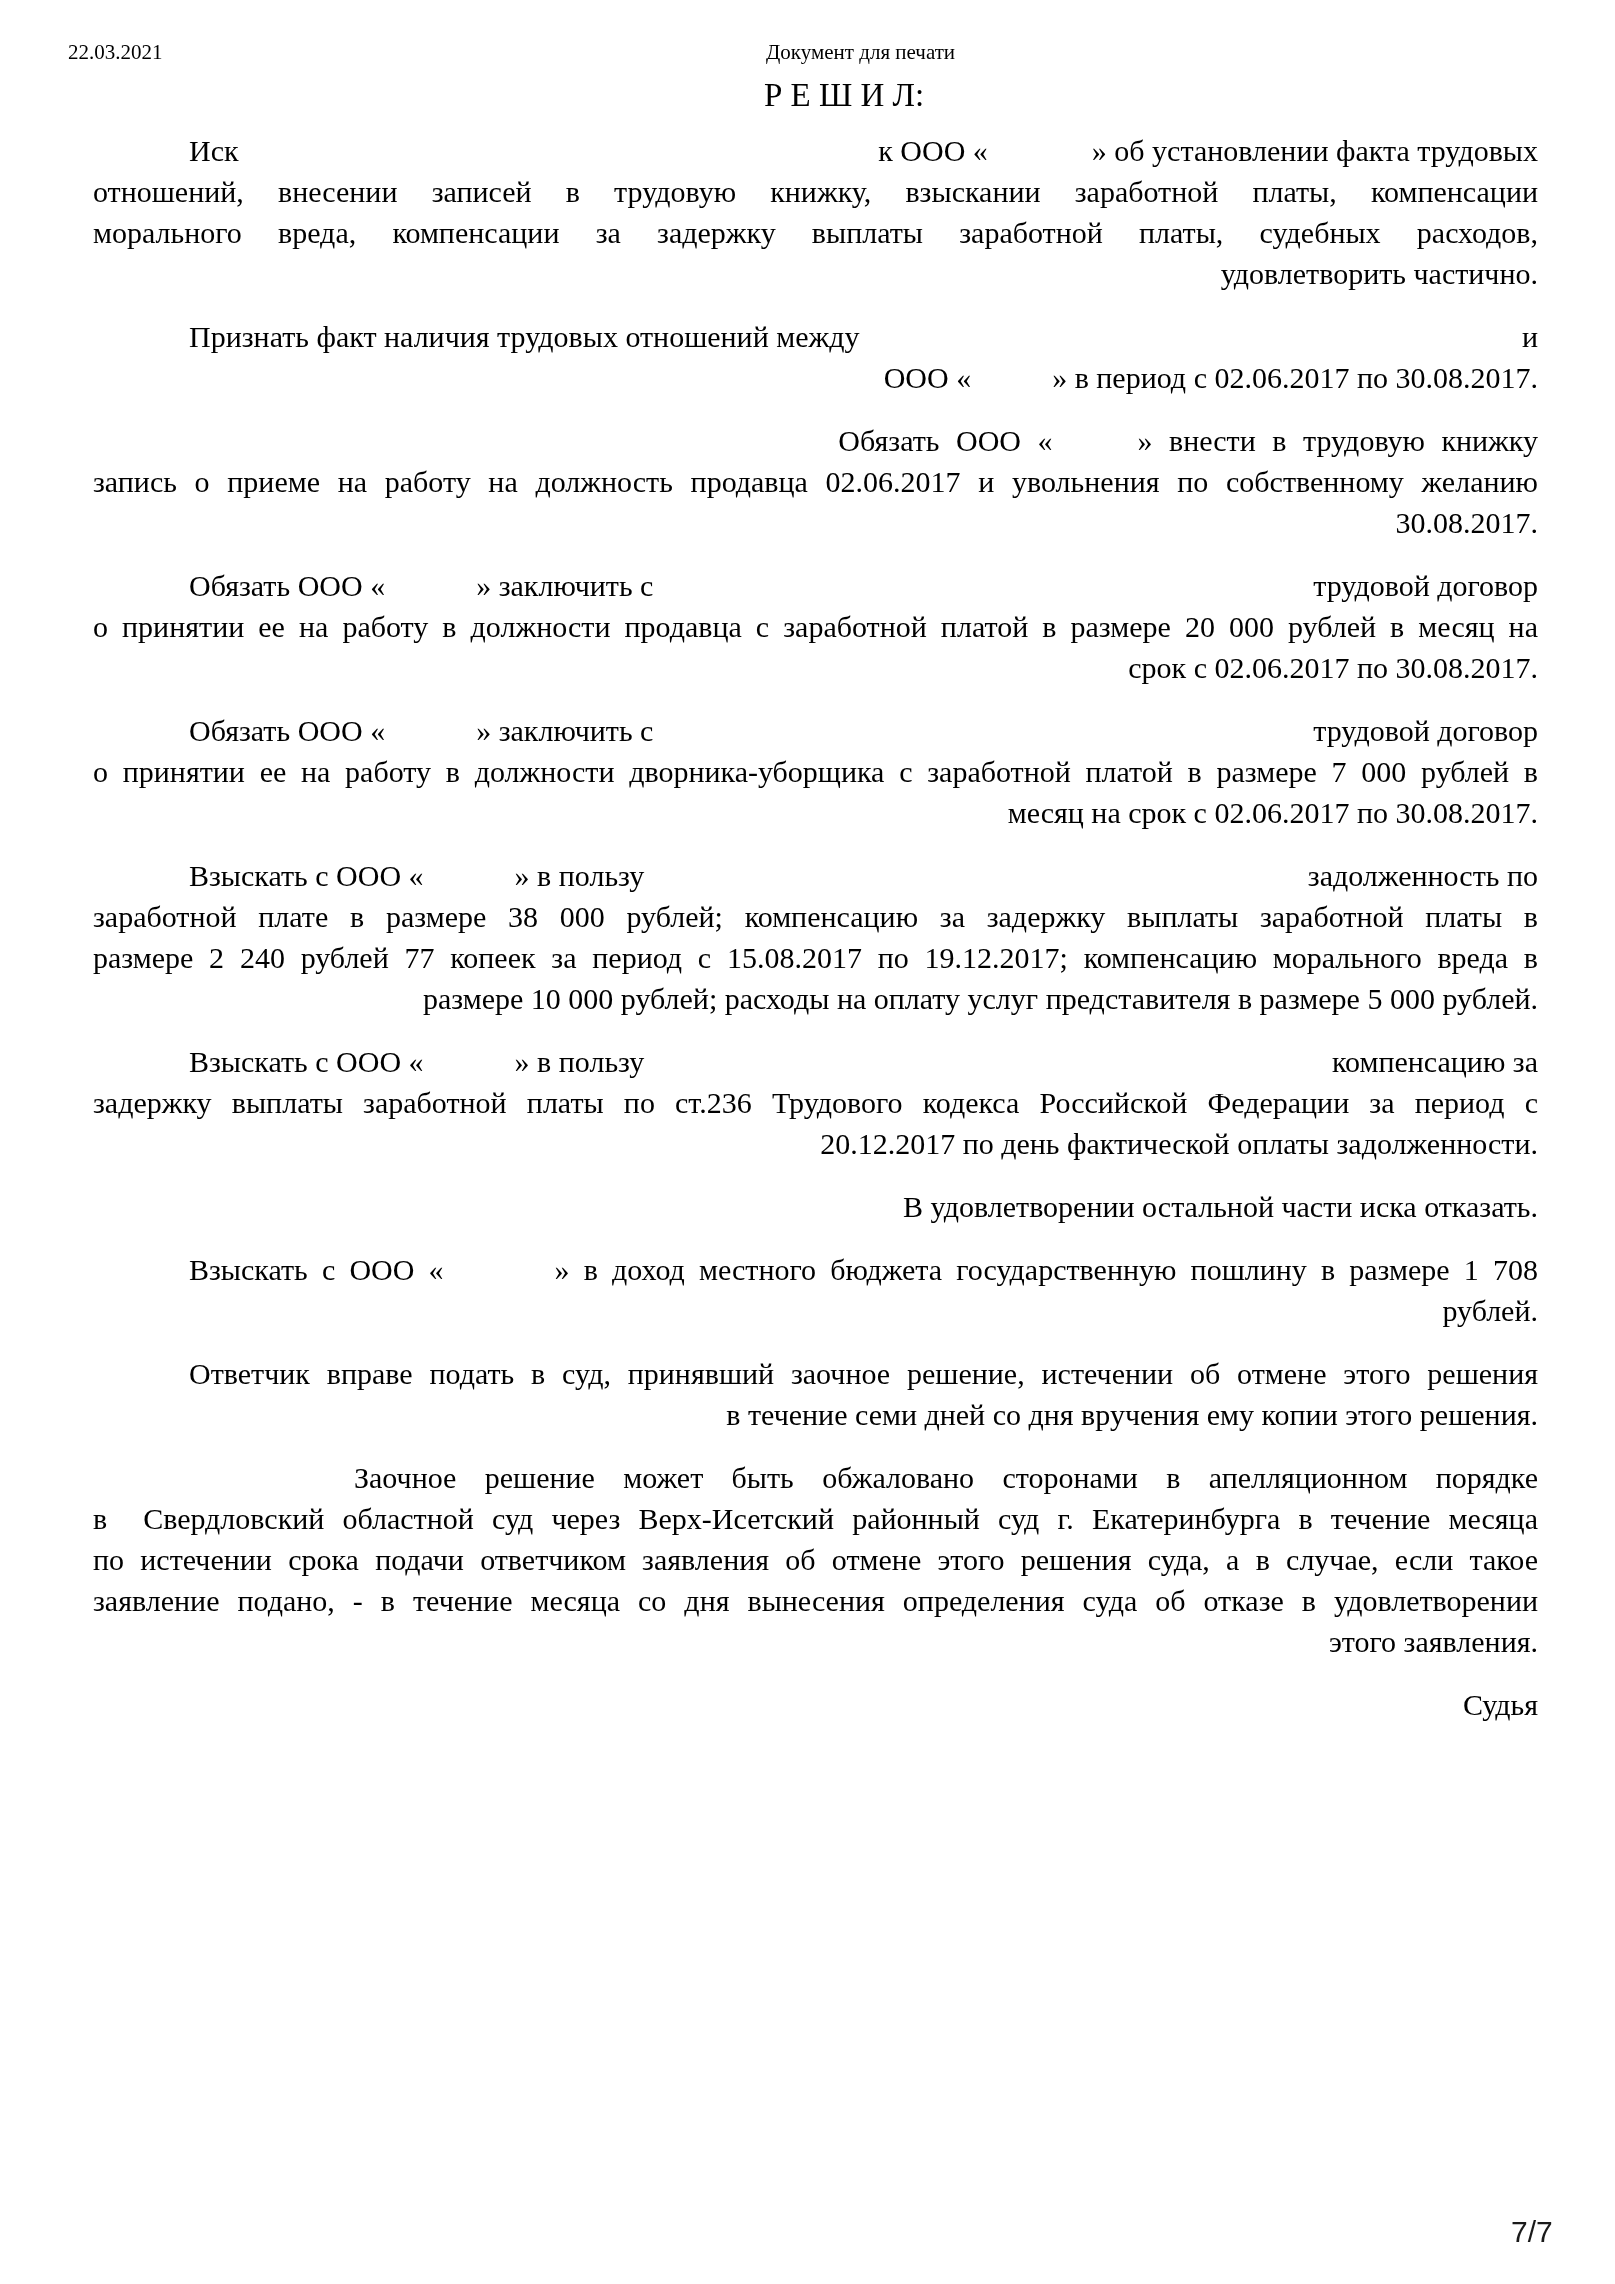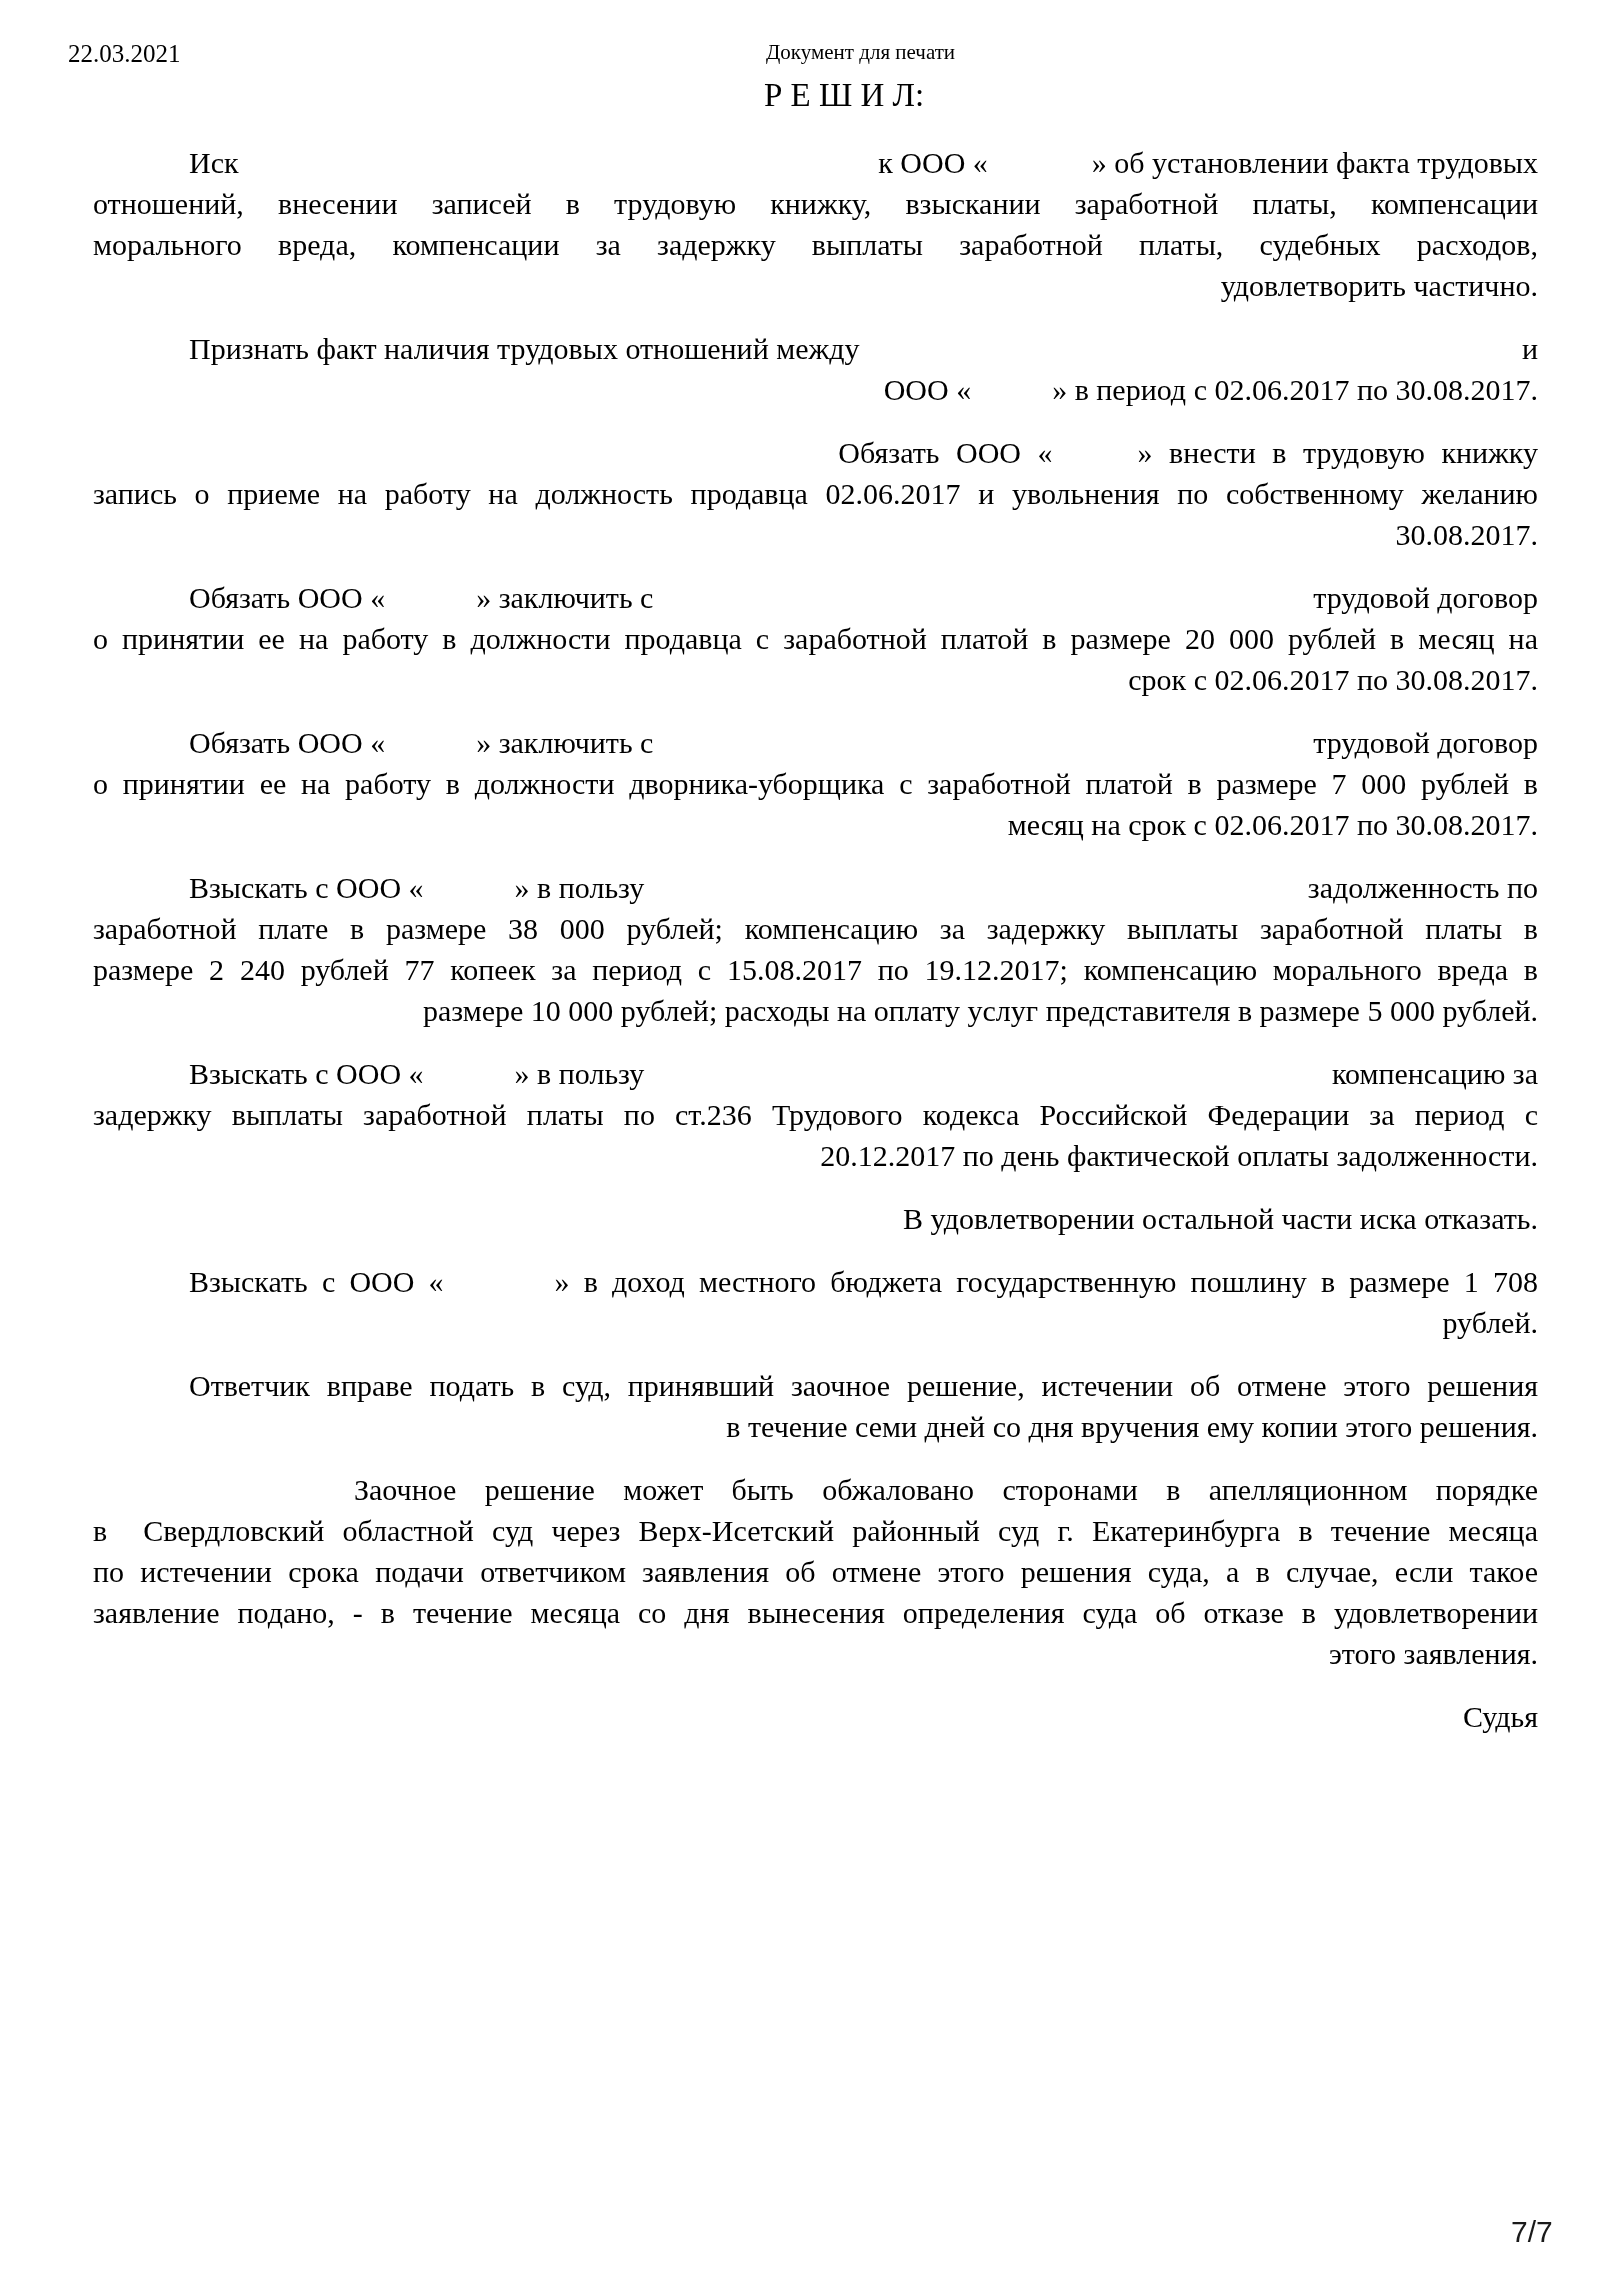--- a/index.html
+++ b/index.html
@@ -8,21 +8,21 @@
     width: 1616px;
     height: 2284px;
     background: #ffffff;
     color: #000000;
     font-family: "Liberation Serif", serif;
     overflow: hidden;
   }
   .print-header-date {
     position: absolute;
     left: 68px; top: 40px;
-    font-size: 25px;
+    font-size: 21px;
     white-space: nowrap;
   }
   .print-header-title {
     position: absolute;
     left: 766px; top: 40px;
     font-size: 21px;
     white-space: nowrap;
   }
   .decision-heading {
     position: absolute;
@@ -33,21 +33,20 @@
     text-align: center;
     font-size: 33px;
     white-space: nowrap;
   }
   .body-text {
     position: absolute;
     left: 93px; top: 130px;
     width: 1445px;
     font-size: 30px;
     line-height: 41px;
-    margin-top: 12px;
   }
   .para { margin: 0 0 22px 0; }
   .line { width: 100%; }
   
   .jf { text-align: justify; text-align-last: justify; }
   
   .ll { text-align: right; }
   
   .fl { display: flex; align-items: baseline; }
   .fl > span { white-space: nowrap; }

